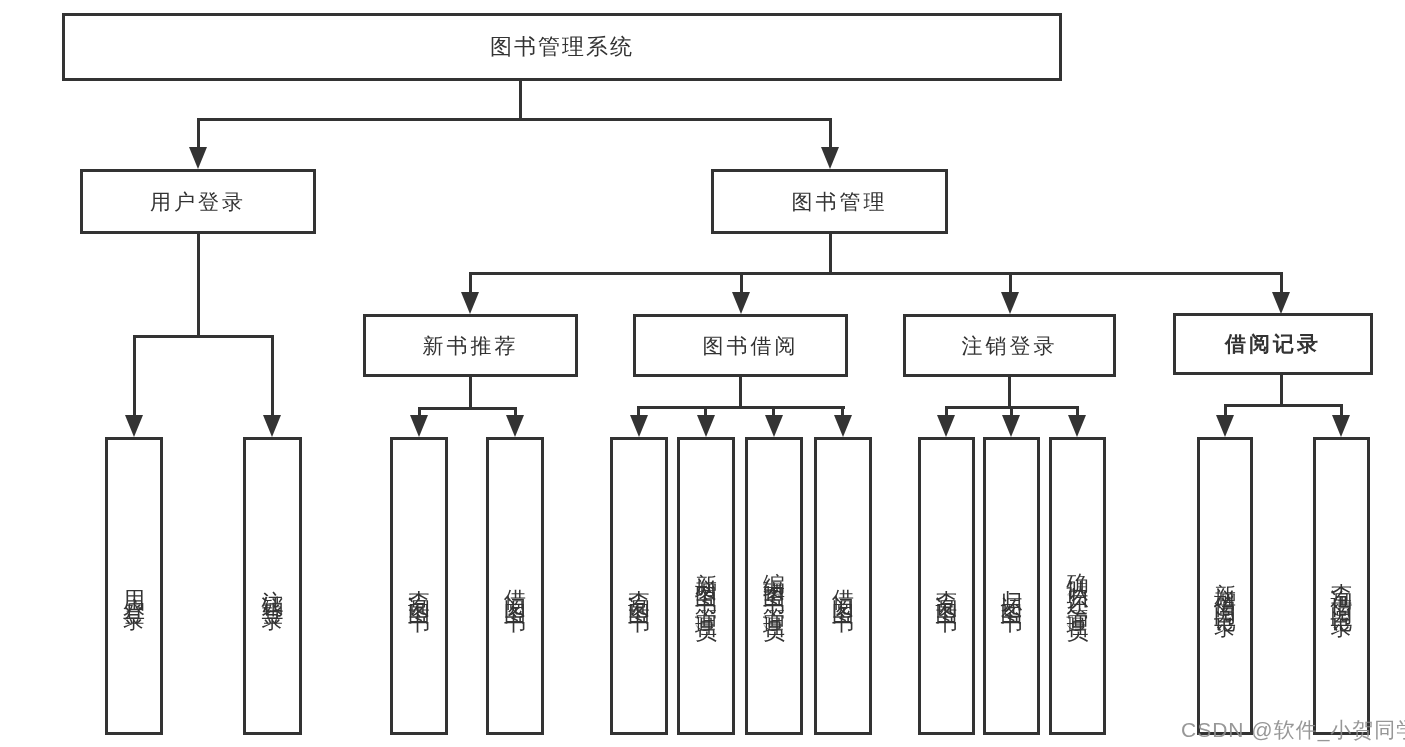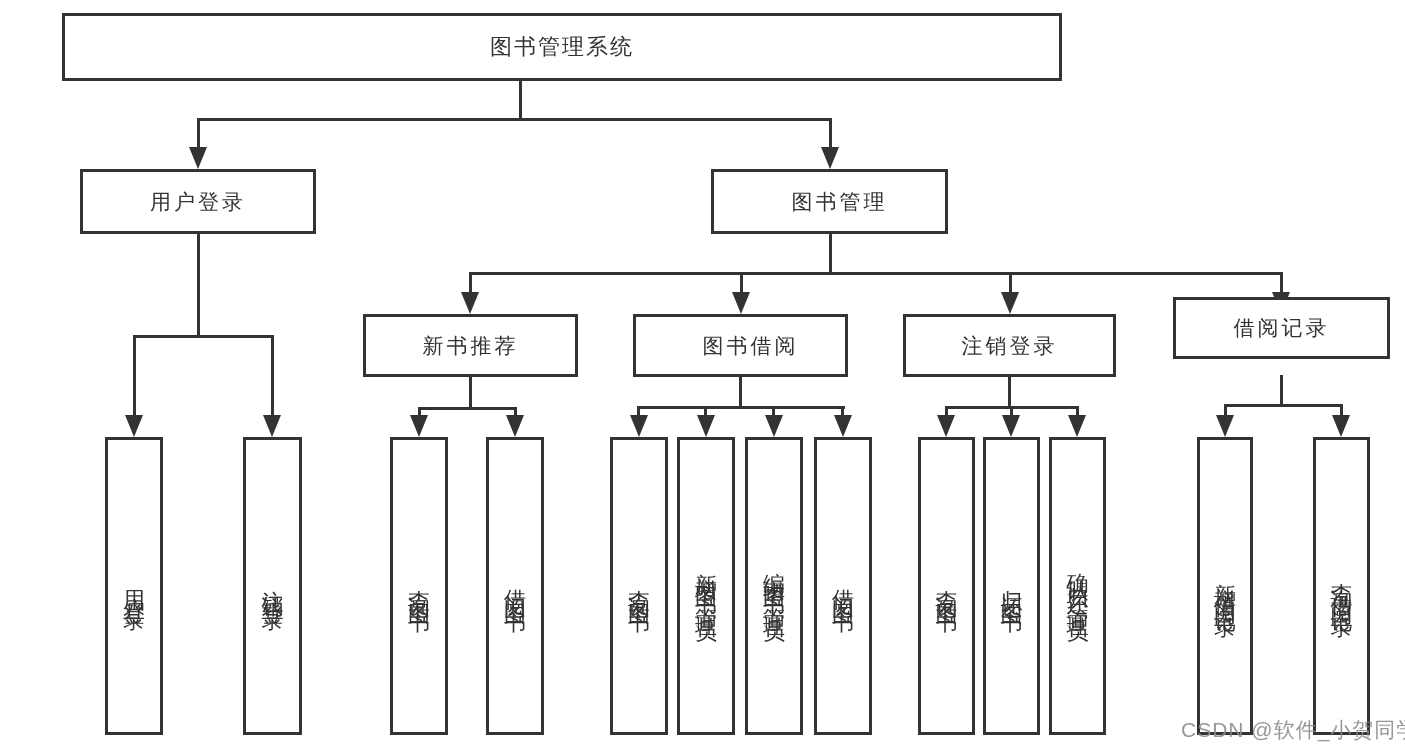--- a/index.html
+++ b/index.html
@@ -50,21 +50,21 @@
     letter-spacing: 1px;
   }
 
   
   #b-root   { left:22px;   top:13px;  width:1000px; height:68px;margin-left:40px; }
   #b-login  { left:80px;   top:169px; width:236px;  height:65px; }
   #b-mgmt   { left:711px;  top:169px; width:237px;  height:65px;padding-left:20px; }
   #b-rec    { left:363px;  top:314px; width:215px;  height:63px; }
   #b-bor    { left:633px;  top:314px; width:215px;  height:63px;padding-left:20px; }
   #b-cur    { left:903px;  top:314px; width:213px;  height:63px; }
-  #b-log    { left:1173px; top:297px; width:217px;  height:62px; }
+  #b-log    { left:1173px; top:313px; width:200px;  height:62px;font-weight:bold; }
 
   
   .leaf { top:437px; height:298px; }
   #l1  { left:105px;  width:58px; }
   #l2  { left:243px;  width:59px; }
   #l3  { left:390px;  width:58px; }
   #l4  { left:486px;  width:58px; }
   #l5  { left:610px;  width:58px; }
   #l6  { left:677px;  width:58px; }
   #l7  { left:745px;  width:58px; }

